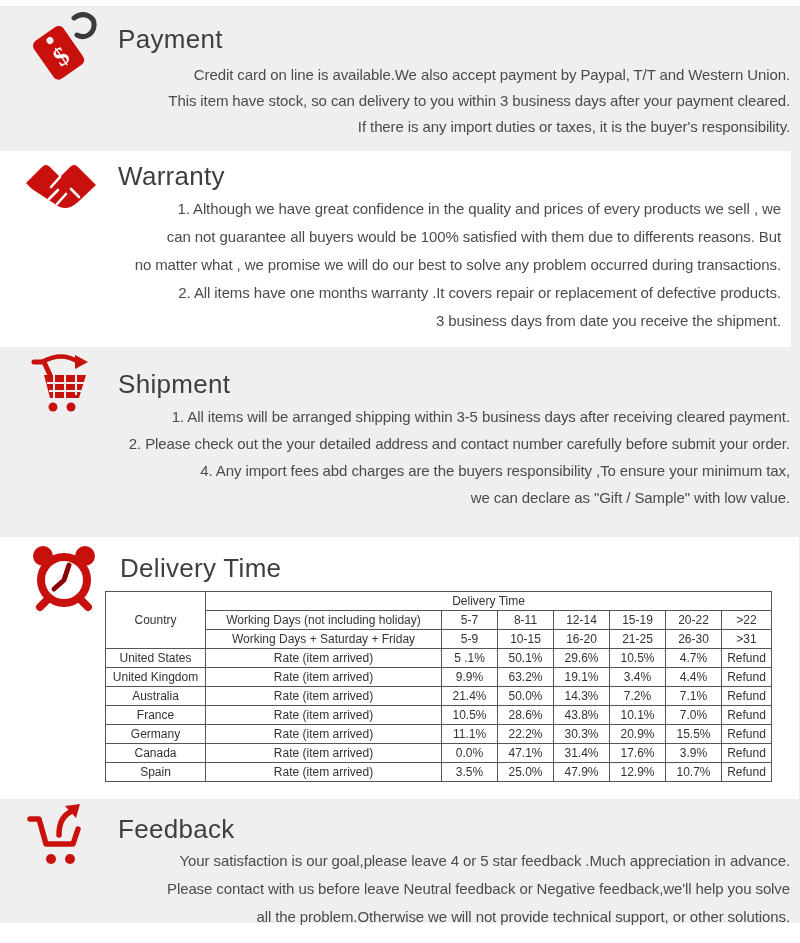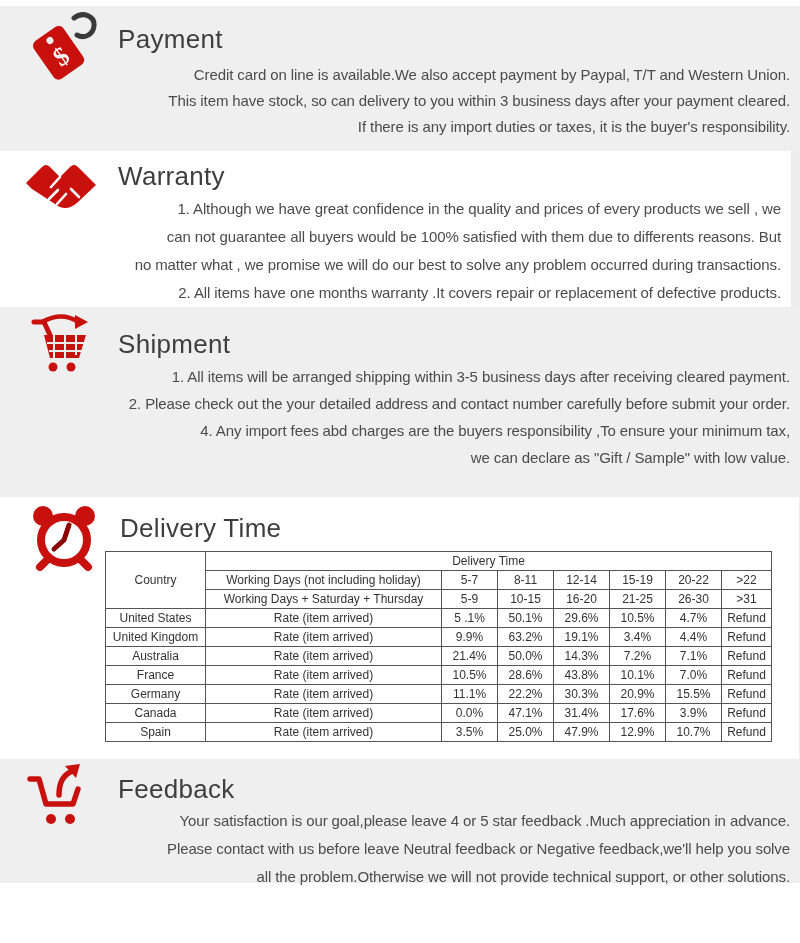--- a/index.html
+++ b/index.html
@@ -16,21 +16,21 @@
   .line{white-space:nowrap;font-size:15px;color:#4b4b4b;letter-spacing:-0.1px;}
   .line.indent{padding-left:17px;}
 
   
   .sec-payment{height:145px;}
   .sec-payment .sec-icon{left:28px;top:4px;}
   .sec-payment .sec-title{left:118px;top:18px;}
   .sec-payment .content{top:56px;}
   .sec-payment .line{line-height:26px;}
 
-  .sec-warranty{height:156px;padding-left:28px;}
+  .sec-warranty{height:196px;padding-left:28px;}
   .sec-warranty .sec-icon{left:22px;top:8px;}
   .sec-warranty .sec-title{left:118px;top:10px;}
   .sec-warranty .content{top:44px;}
   .sec-warranty .line{line-height:28px;}
 
   .sec-shipment{height:190px;}
   .sec-shipment .sec-icon{left:26px;top:6px;}
   .sec-shipment .sec-title{left:118px;top:22px;}
   .sec-shipment .content{top:56px;}
   .sec-shipment .line{line-height:27px;}
@@ -151,21 +151,21 @@
           <tr id="hrow-0">
               <td>Working Days (not including holiday)</td>
               <td>5-7</td>
               <td>8-11</td>
               <td>12-14</td>
               <td>15-19</td>
               <td>20-22</td>
               <td>&gt;22</td>
             </tr>
           <tr id="hrow-1">
-              <td>Working Days + Saturday + Thursday</td>
+              <td>Working Days + Saturday + Friday</td>
               <td>5-9</td>
               <td>10-15</td>
               <td>16-20</td>
               <td>21-25</td>
               <td>26-30</td>
               <td>&gt;31</td>
             </tr>
         </thead>
         <tbody id="delivery-tbody">
             <tr>

